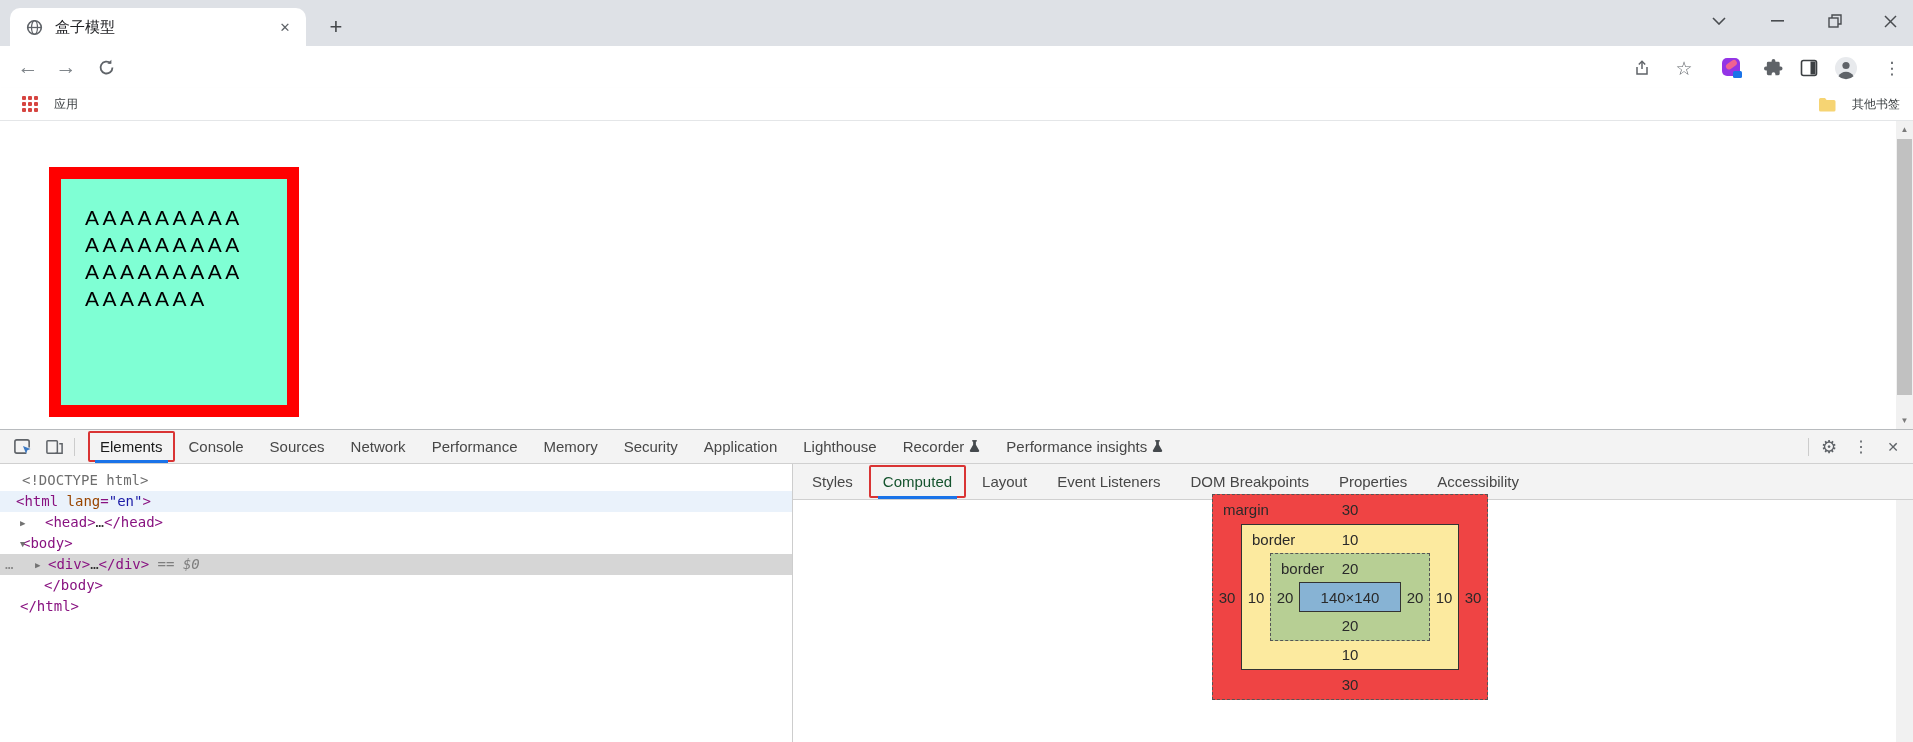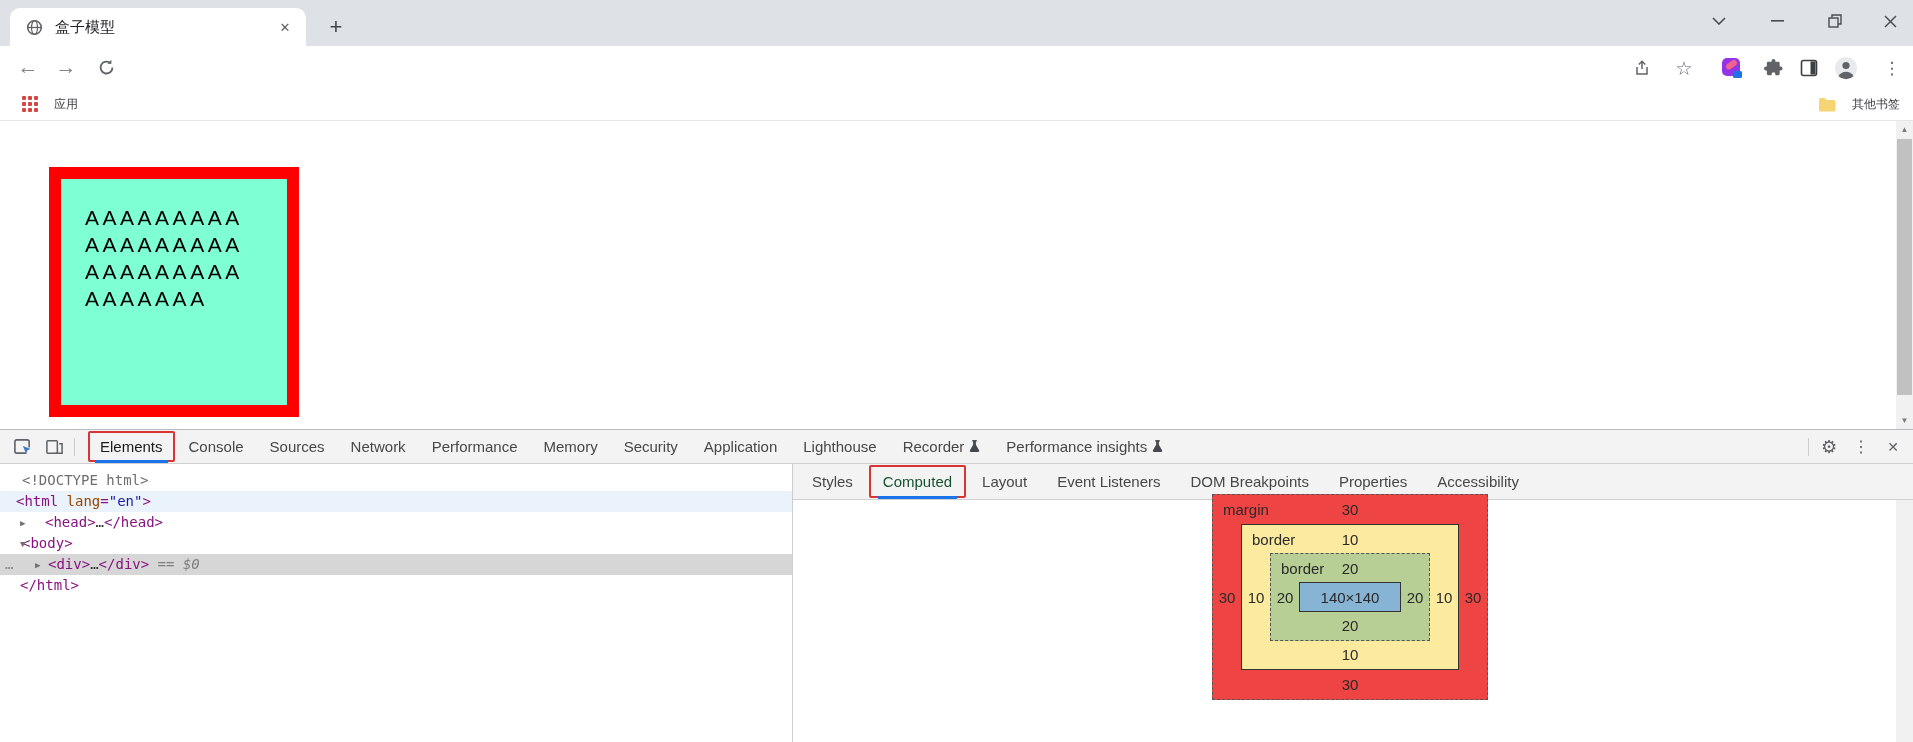--- a/index.html
+++ b/index.html
@@ -281,20 +281,21 @@
 
 <div class="dt-body">
   <div class="dt-left">
     <div style="height:6px;"></div>
     <div id="dom-tree">
         <div class="tree-row"><span style="padding-left:22px;"><span class="seg-doctype">&lt;!DOCTYPE html&gt;</span></span></div>
         <div class="tree-row hl"><span style="padding-left:16px;"><span class="seg-tag">&lt;html</span><span class="seg-attr"> lang</span><span class="seg-tag">=</span><span class="seg-val">"en"</span><span class="seg-tag">&gt;</span></span></div>
         <div class="tree-row"><span class="tr-arrow" style="left:20px;">▶</span><span style="padding-left:45px;"><span class="seg-tag">&lt;head&gt;</span><span class="seg-plain">…</span><span class="seg-tag">&lt;/head&gt;</span></span></div>
         <div class="tree-row"><span class="tr-arrow" style="left:20px;">▼</span><span style="padding-left:22px;"><span class="seg-tag">&lt;body&gt;</span></span></div>
         <div class="tree-row selrow"><span class="tr-gutter">…</span><span class="tr-arrow" style="left:35px;">▶</span><span style="padding-left:48px;"><span class="seg-tag">&lt;div&gt;</span><span class="seg-plain">…</span><span class="seg-tag">&lt;/div&gt;</span><span class="seg-anno"> == $0</span></span></div>
+        <div class="tree-row"><span style="padding-left:44px;"><span class="seg-tag">&lt;/body&gt;</span></span></div>
         <div class="tree-row"><span style="padding-left:20px;"><span class="seg-tag">&lt;/html&gt;</span></span></div>
       </div>
   </div>
 
   <div class="dt-rightpane">
     <div class="sb-tabs">
         <div class="sb-tab">
           <span>Styles</span>
         </div>
         <div class="sb-tab sel annot">

